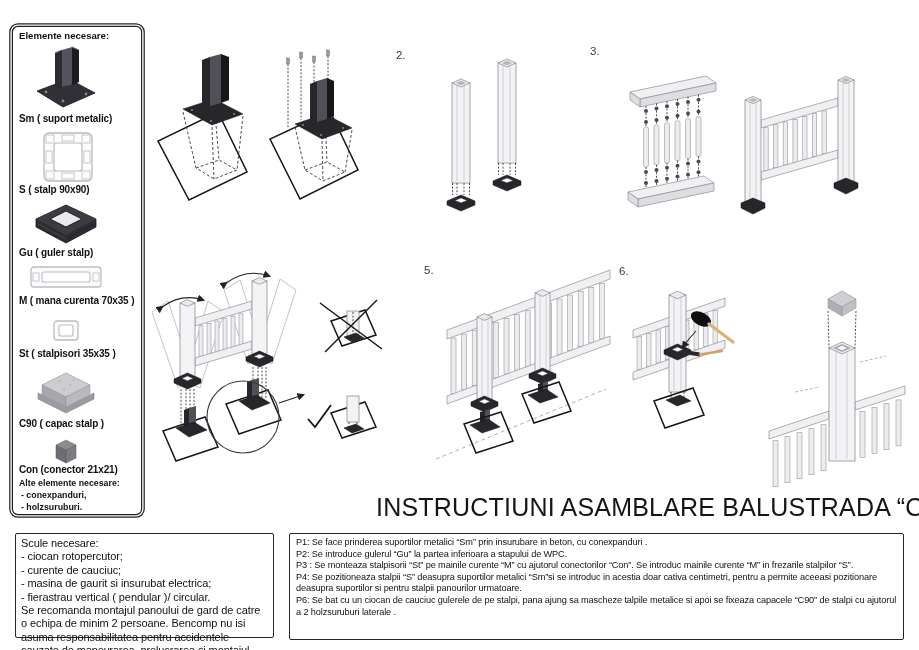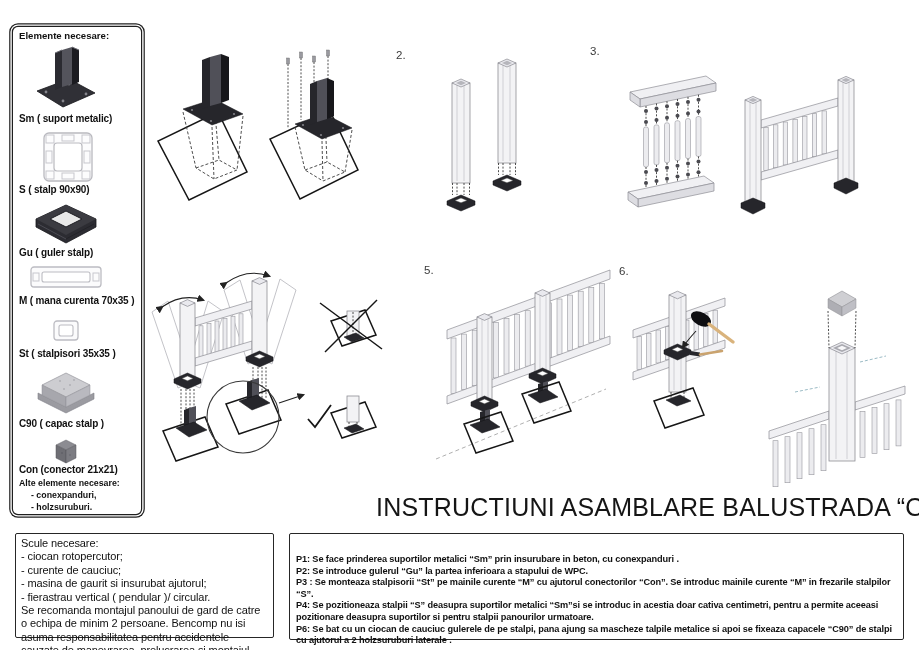--- a/index.html
+++ b/index.html
@@ -5,30 +5,30 @@
   html,body{margin:0;padding:0}
   body{width:919px;height:650px;background:#fff;position:relative;overflow:hidden;
        font-family:"Liberation Sans",sans-serif;color:#111}
   .art{position:absolute;left:0;top:0}
   .sidebar{position:absolute;left:13px;top:27px;width:128px;height:487px;border-radius:5px;
            box-shadow:0 0 0 1.2px #1f1f1f,0 0 0 2.6px #fff,0 0 0 3.8px #1f1f1f;background:#fff}
   .sb-title{position:absolute;left:6px;top:3px;font-size:9.6px;font-weight:700;white-space:nowrap}
   .sicon{position:absolute}
   .slabel{position:absolute;left:6px;font-size:10px;font-weight:700;letter-spacing:-.15px;white-space:nowrap}
   .sother{position:absolute;left:6px;font-size:8.8px;font-weight:700;white-space:nowrap}
-  .sother-it{position:absolute;left:18px;font-size:8.8px;font-weight:700;white-space:nowrap}
+  .sother-it{position:absolute;left:8px;font-size:8.8px;font-weight:700;white-space:nowrap}
   .stepnum{position:absolute;font-size:11.5px;color:#3a3a3a}
   .doc-title{position:absolute;left:376px;top:493px;font-size:25px;font-weight:400;
              letter-spacing:.2px;white-space:nowrap;color:#151515}
   .box{position:absolute;border:1.2px solid #262626;border-radius:2px;background:#fff;box-sizing:border-box}
   .tools{left:15px;top:533px;width:259px;height:105px;padding:3px 5px;
          font-size:11px;line-height:1.22;letter-spacing:-.1px}
   .tools div{margin:0}
-  .instr{left:289px;top:533px;width:615px;height:107px;padding:20px 6px;
-         font-size:9.2px;font-weight:700;line-height:1.26;letter-spacing:-.12px}
+  .instr{left:289px;top:533px;width:615px;height:107px;padding:3px 6px;
+         font-size:9.2px;font-weight:400;line-height:1.26;letter-spacing:-.12px}
   .instr p{margin:0}
   
   svg .ol{fill:none;stroke:#161616;stroke-width:1.5}
   svg .dash{fill:none;stroke:#3a3a3a;stroke-width:.9;stroke-dasharray:3 2}
   svg .dash2{fill:none;stroke:#3a3a3a;stroke-width:.9;stroke-dasharray:2 1.6}
   svg .dashlt{fill:none;stroke:#9a9a9a;stroke-width:.8;stroke-dasharray:4 3}
   svg .dashcy{fill:none;stroke:#8fb2bd;stroke-width:.9;stroke-dasharray:3 2}
   svg .post{fill:#f3f3f5;stroke:#8e8e95;stroke-width:.8}
   svg .bar{fill:#ececef;stroke:#97979d;stroke-width:.6}
   svg .railtop{fill:#f0f0f3;stroke:#8e8e95;stroke-width:.7}
@@ -436,21 +436,21 @@
   <div class="sother-it" style="top:463px">-  conexpanduri,</div>
   <div class="sother-it" style="top:475px">-  holzsuruburi.</div>
 </div>
 
 <div class="doc-title">INSTRUCTIUNI ASAMBLARE BALUSTRADA “ONIX”</div>
 
 <div class="box tools">
   <div>Scule necesare:</div>
   <div>- ciocan rotopercutor;</div>
   <div>- curente de cauciuc;</div>
-  <div>- masina de gaurit si insurubat ajutorul;</div>
+  <div>- masina de gaurit si insurubat electrica;</div>
   <div>- fierastrau vertical ( pendular )/ circular.</div>
   <div>Se recomanda montajul panoului de gard de catre o echipa de minim 2 persoane. Bencomp nu isi asuma responsabilitatea pentru accidentele cauzate de manevrarea, prelucrarea si montajul necorespunzator al panourilor de gard.</div>
 </div>
 
 <div class="box instr">
   <p>P1: Se face prinderea suportilor metalici “Sm” prin insurubare in beton, cu conexpanduri .</p>
   <p>P2: Se introduce gulerul “Gu” la partea inferioara a stapului de WPC.</p>
   <p>P3 : Se monteaza stalpisorii “St” pe mainile curente “M” cu ajutorul conectorilor “Con”. Se introduc mainile curente “M” in frezarile stalpilor “S”.</p>
   <p>P4: Se pozitioneaza stalpii “S” deasupra suportilor metalici “Sm”si se introduc in acestia doar cativa centimetri, pentru a permite aceeasi pozitionare deasupra suportilor si pentru stalpii panourilor urmatoare.</p>
   <p>P6: Se bat cu un ciocan de cauciuc gulerele de pe stalpi, pana ajung sa mascheze talpile metalice si apoi se fixeaza capacele “C90” de stalpi cu ajutorul a 2 holzsuruburi laterale .</p>

